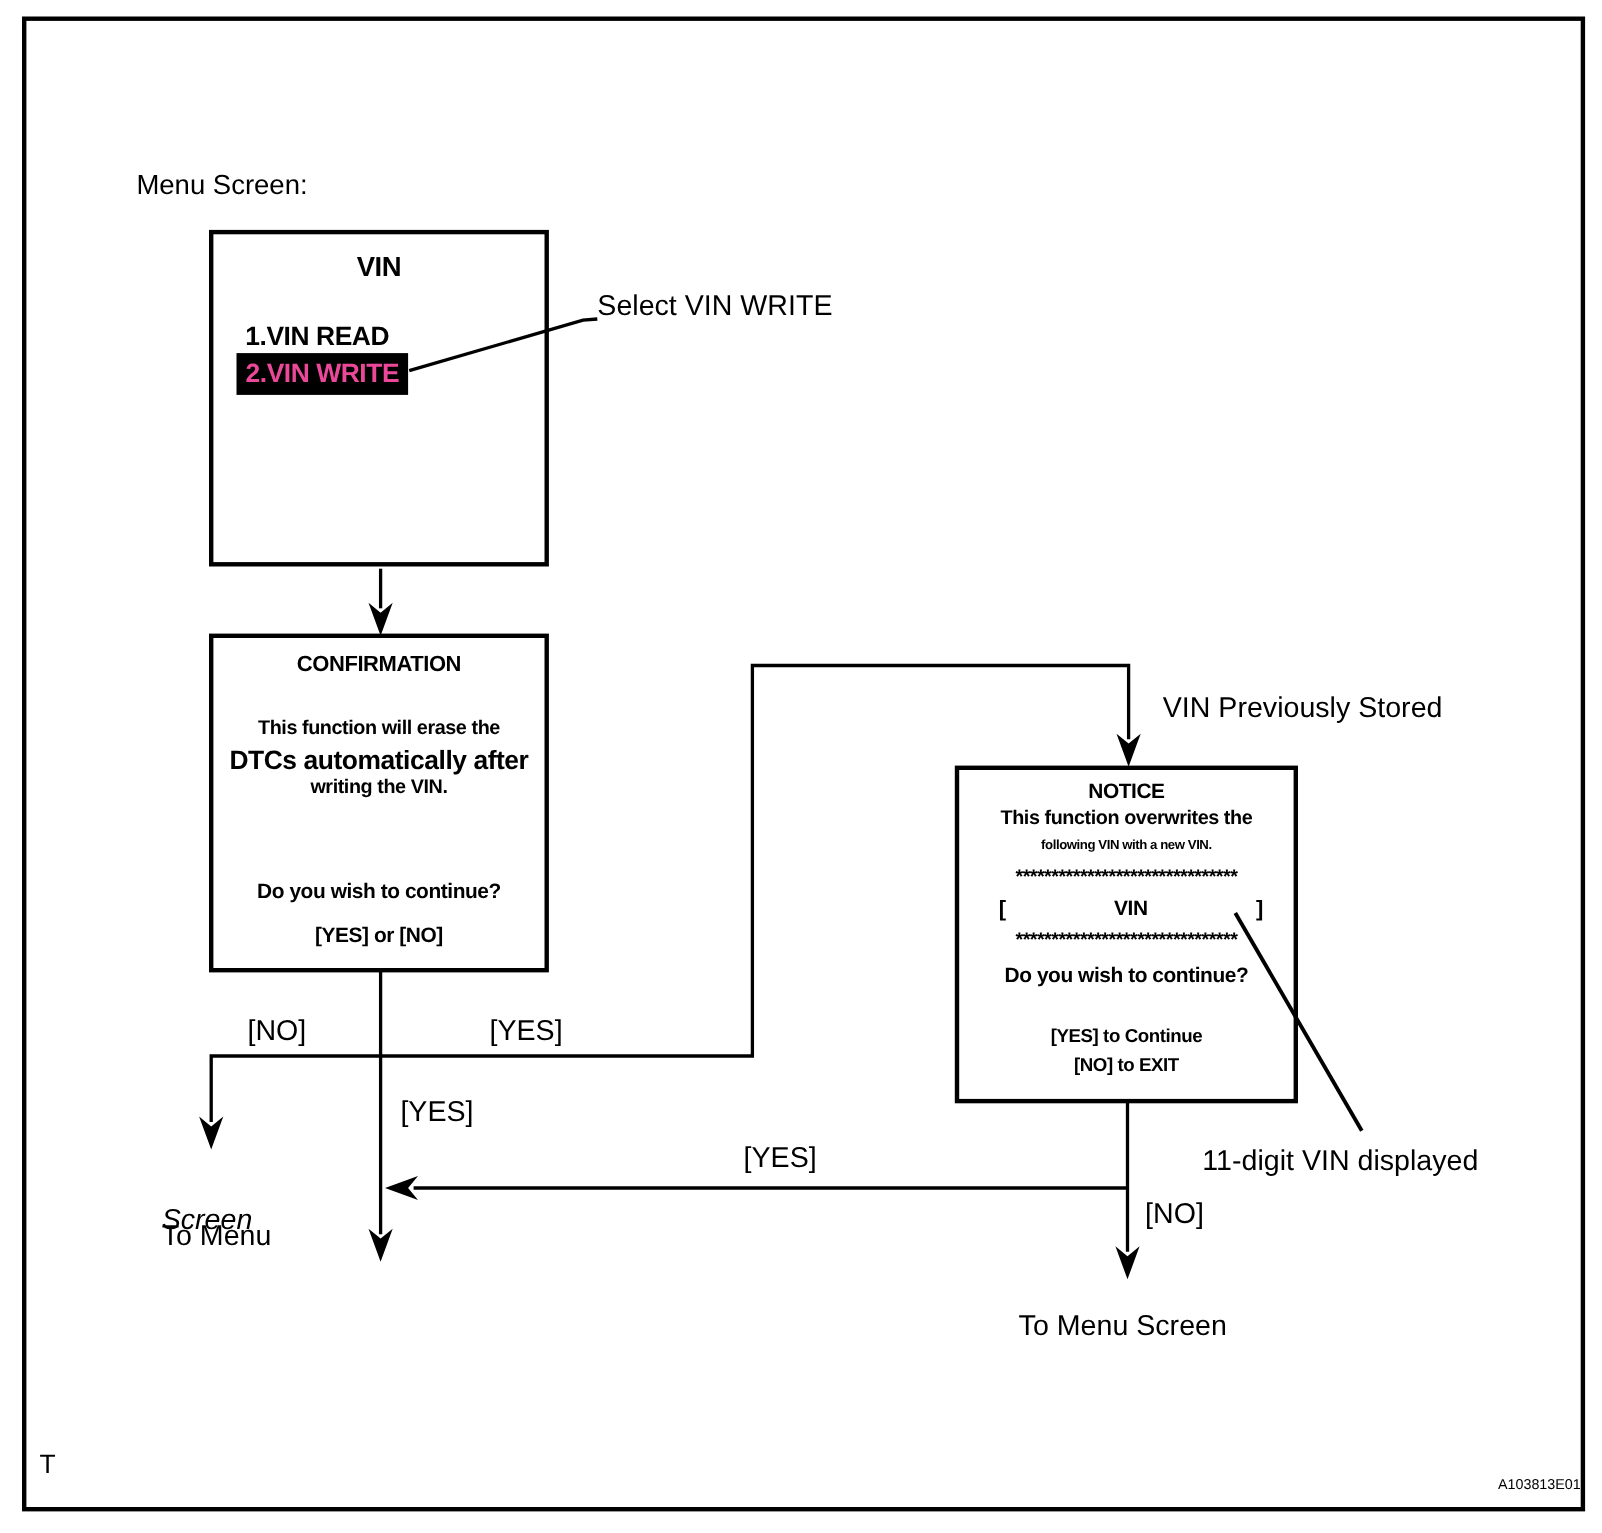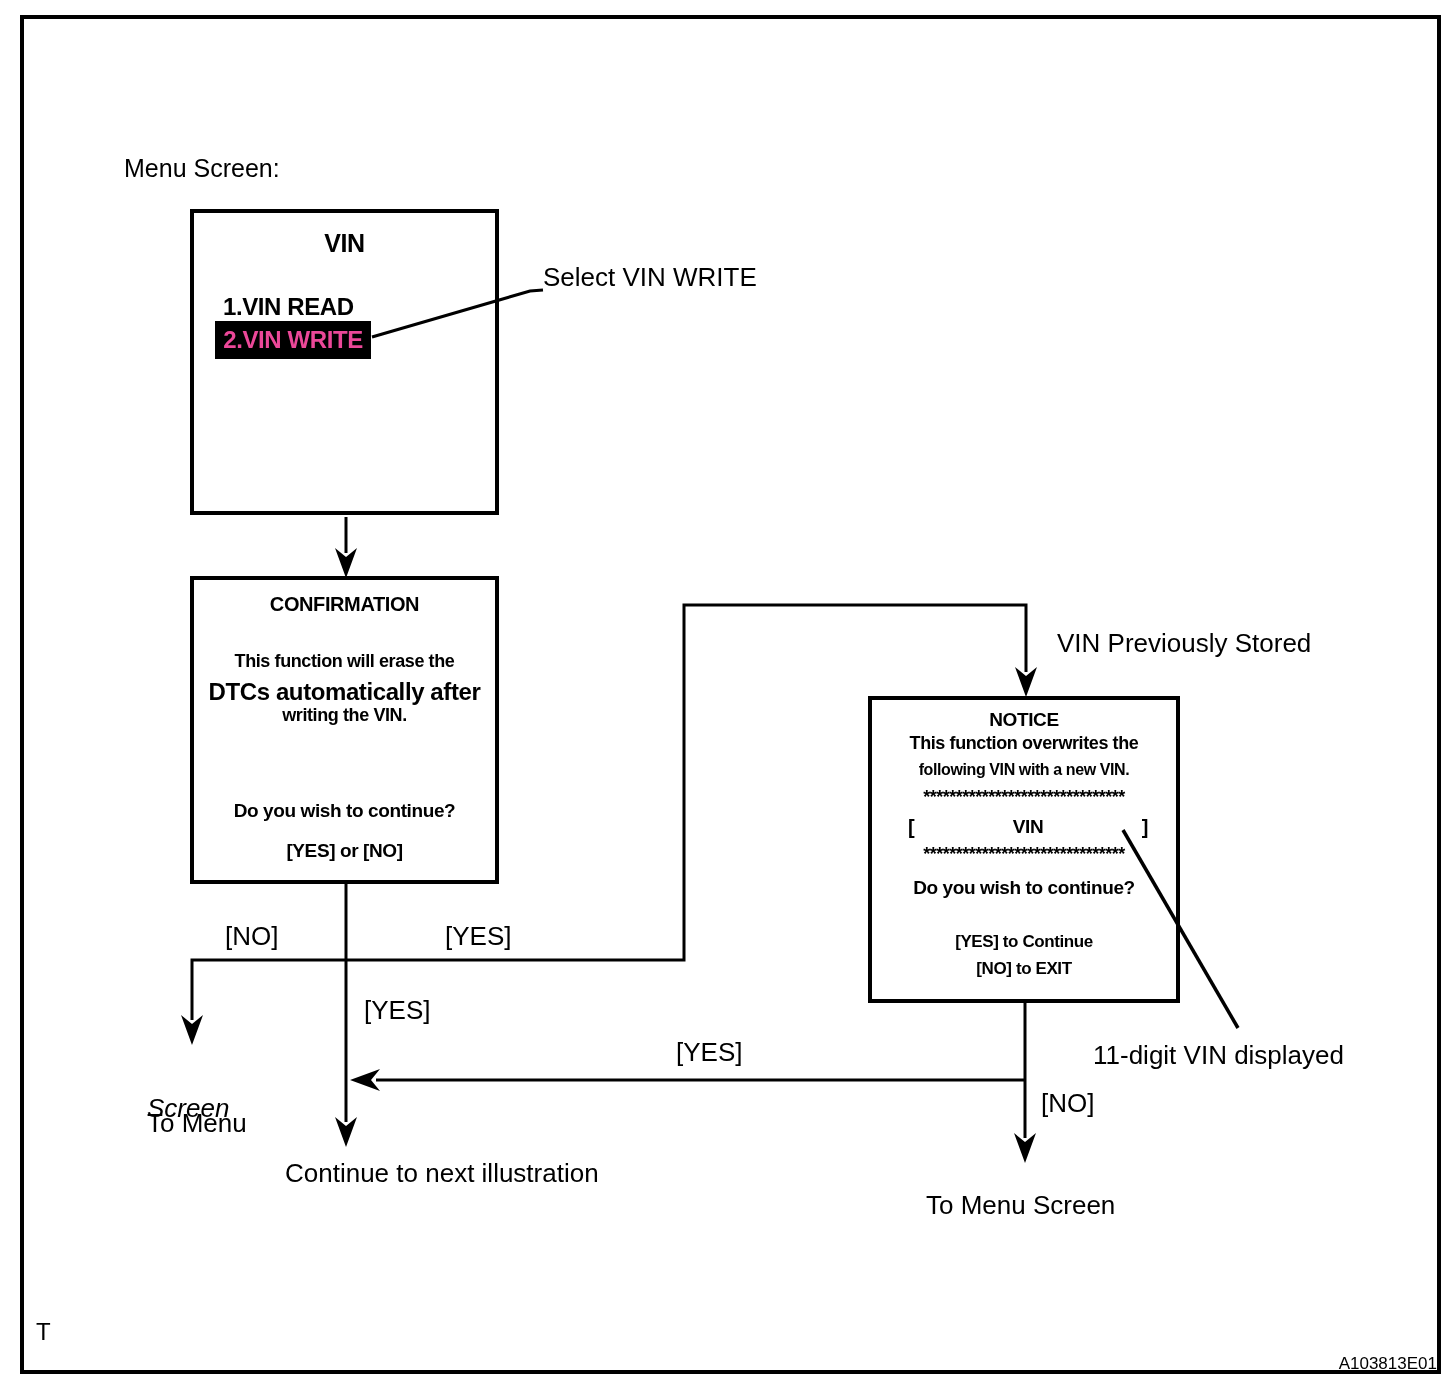--- a/index.html
+++ b/index.html
@@ -1,20 +1,20 @@
 <!DOCTYPE html>
 <html><head>
 <meta charset="utf-8">
 <style>
   html,body{margin:0;padding:0;background:#ffffff;}
   body{width:1456px;height:1394px;position:relative;font-family:"Liberation Sans",sans-serif;color:#000;}
   .stage{position:absolute;left:0;top:0;width:1456px;height:1394px;background:#fff;}
   .frame{position:absolute;left:20px;top:15px;width:1413px;height:1351px;border:4px solid #000;background:#fff;}
   .label{position:absolute;white-space:nowrap;font-size:26px;line-height:1.15;color:#000000;}
-  .label.small{font-size:17px;margin-top:11px;}
+  .label.small{font-size:13px;}
   .screenbox{position:absolute;border:4px solid #000;background:#fff;}
   .screenbox .inner{position:absolute;left:0;top:0;right:0;bottom:0;}
   .bx-t{position:absolute;left:0;right:0;text-align:center;font-weight:700;white-space:nowrap;letter-spacing:-0.4px;}
   .menu-item{position:absolute;font-weight:700;font-size:24px;white-space:nowrap;letter-spacing:-0.4px;}
   .hl{position:absolute;background:#000;color:#ec4899;display:flex;align-items:center;justify-content:center;text-align:right;}
   .condensed{letter-spacing:-0.4px;}
   .stars{overflow:hidden;letter-spacing:-0.5px;}
   .bracketrow{position:absolute;left:0;right:0;display:flex;justify-content:space-between;align-items:center;font-weight:700;font-size:20px;padding:0 28px 0 36px;box-sizing:border-box;}
   svg.overlay{position:absolute;left:0;top:0;width:1456px;height:1394px;pointer-events:none;}
 </style>
@@ -45,21 +45,21 @@
       <div class="bx-t" style="top:125px;font-size:18px;">writing the VIN.</div>
       <div class="bx-t" style="top:220px;font-size:19px;">Do you wish to continue?</div>
       <div class="bx-t" style="top:260px;font-size:19px;">[YES] or [NO]</div>
     </div>
   </div>
 
   <div class="screenbox" style="left:868px;top:696px;width:304px;height:299px;">
     <div class="inner condensed" style="font-weight:700;">
       <div class="bx-t" style="top:9px;font-size:19px;">NOTICE</div>
       <div class="bx-t" style="top:33px;font-size:18px;">This function overwrites the</div>
-      <div class="bx-t" style="top:61px;font-size:16px;text-align:center;">following VIN with a new VIN.</div>
+      <div class="bx-t" style="top:61px;font-size:12px;text-align:center;">following VIN with a new VIN.</div>
       <div class="bx-t stars" style="top:87px;font-size:18px;">*******************************</div>
       <div class="bracketrow" style="top:113px;height:28px;">
         <span>[</span>
         <span style="font-size:19px;">VIN</span>
         <span>]</span>
       </div>
       <div class="bx-t stars" style="top:144px;font-size:18px;">*******************************</div>
       <div class="bx-t" style="top:177px;font-size:19px;">Do you wish to continue?</div>
       <div class="bx-t" style="top:232px;font-size:17px;">[YES] to Continue</div>
       <div class="bx-t" style="top:259px;font-size:17px;">[NO] to EXIT</div>
@@ -69,21 +69,20 @@
   <div class="label" style="left:1057px;top:629px;">VIN Previously Stored</div>
   <div class="label" style="left:225px;top:922px;">[NO]</div>
   <div class="label" style="left:445px;top:922px;">[YES]</div>
   <div class="label" style="left:364px;top:996px;">[YES]</div>
   <div class="label" style="left:676px;top:1038px;">[YES]</div>
   <div class="label" style="left:1041px;top:1089px;">[NO]</div>
   <div class="label" style="left:1093px;top:1041px;">11-digit VIN displayed</div>
 
   <div class="label" style="left:147px;top:1061px;margin-top:48px;">To Menu</div>
   <div class="label" style="left:147px;top:1094px;font-style:italic;">Screen</div>
-  <div class="label" style="left:285px;top:1159px;">Continue to next illustration</div>
   <div class="label" style="left:926px;top:1191px;">To Menu Screen</div>
 
   <div class="label" style="left:36px;top:1318px;font-size:24px;">T</div>
   <div class="label small" style="right:19px;top:1343px;left:auto;position:absolute;">A103813E01</div>
 
   <svg class="overlay" viewBox="0 0 1456 1394">
 
     <line x1="346" y1="517" x2="346" y2="553" stroke="#000" stroke-width="3"></line>
     <polygon points="346,578 335,548 346,557 357,548" fill="#000"></polygon>
 

